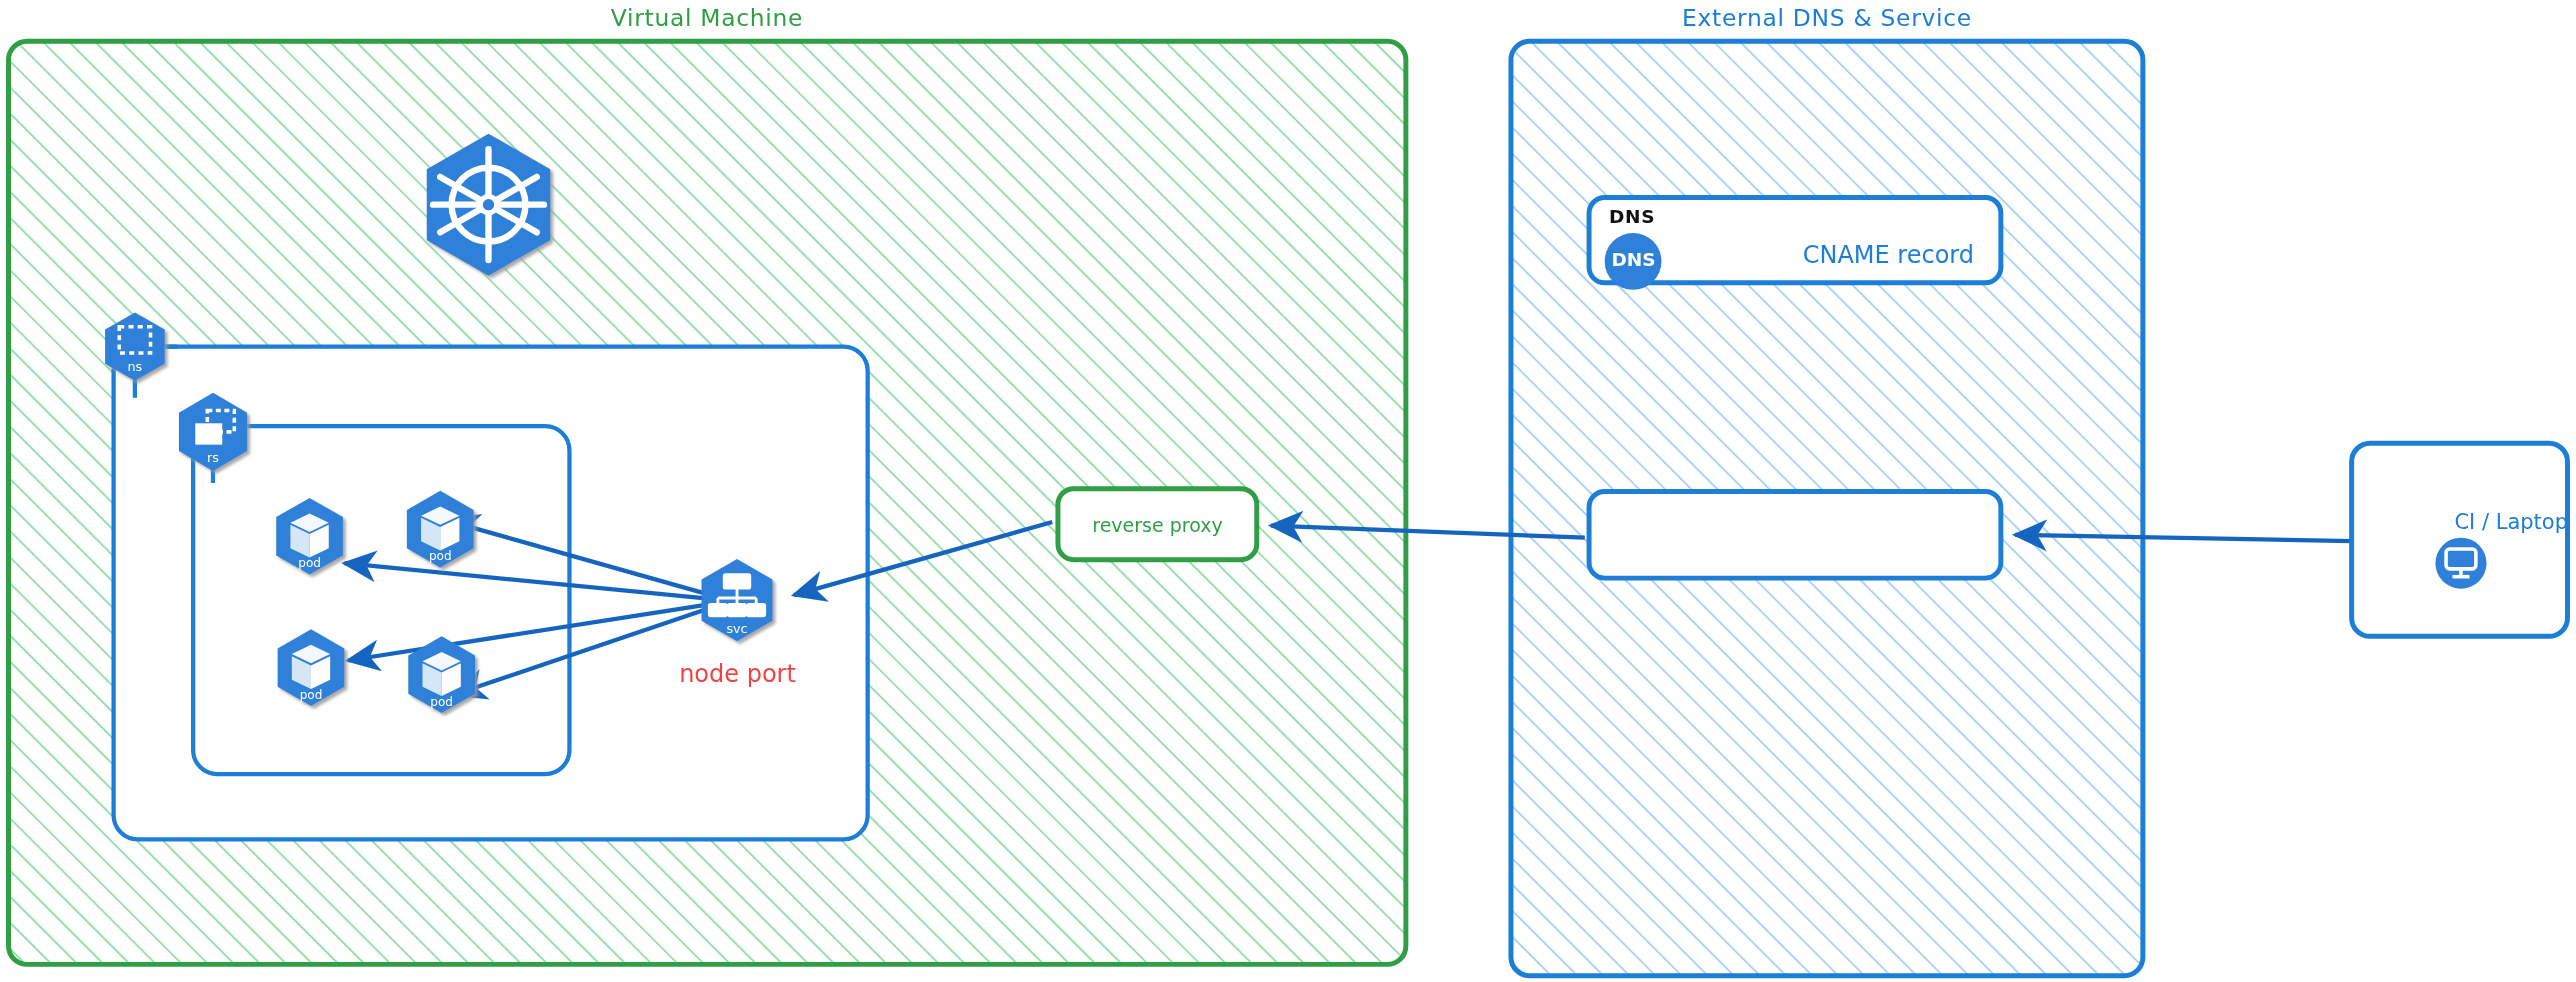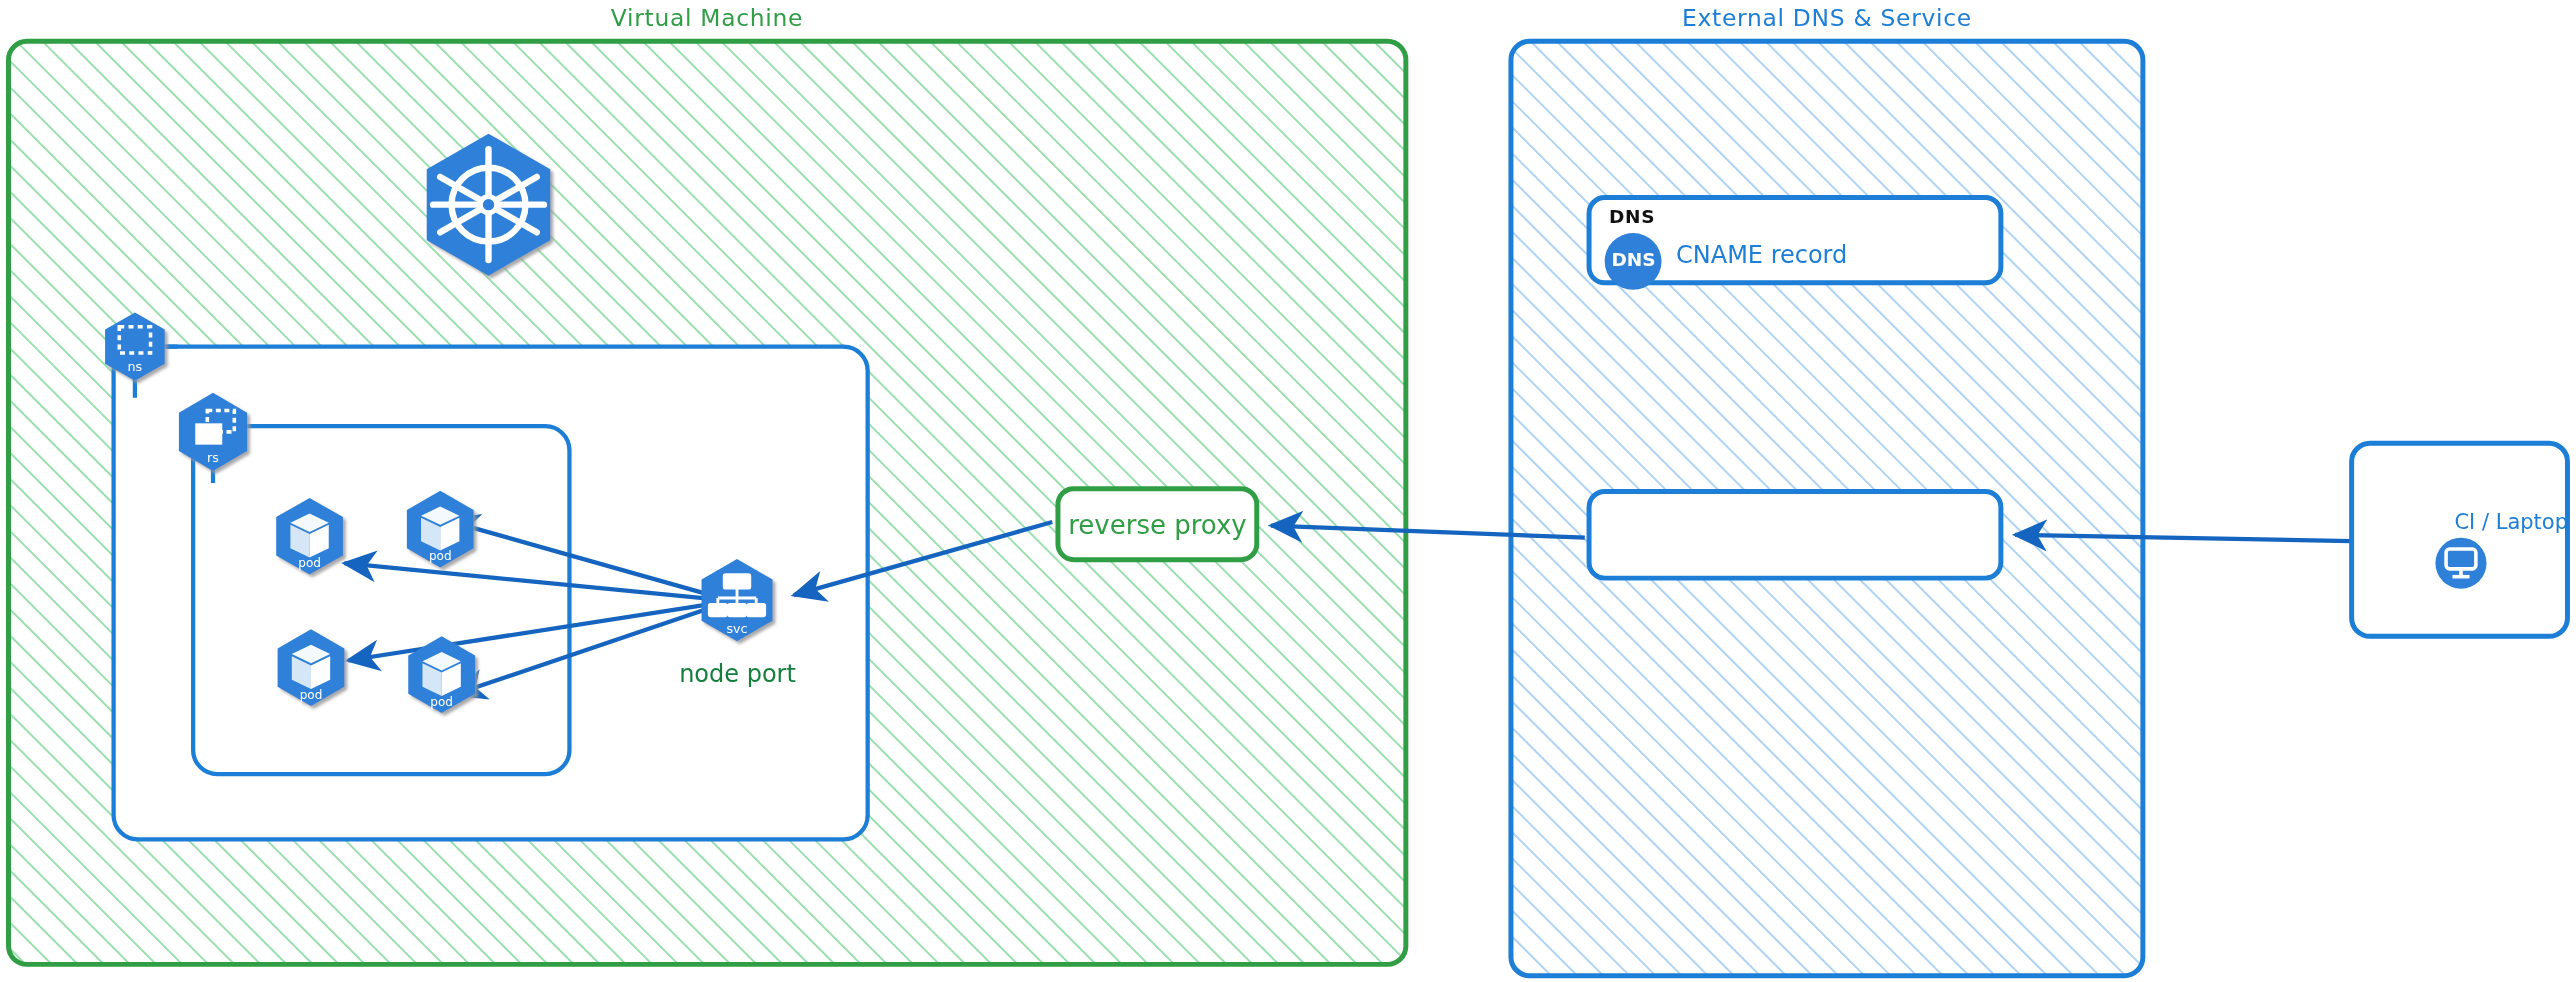--- a/index.html
+++ b/index.html
@@ -164,33 +164,33 @@
     </g>
   </svg>
 
   <div style="position:absolute;left:1511px;top:3.6px;width:632px;text-align:center;
               color:#1c7ed6;font-size:23.4px;letter-spacing:0.7px;">External DNS &amp; Service</div>
 
   <div style="position:absolute;left:8.5px;top:3.6px;width:1397px;text-align:center;
               color:#2f9e44;font-size:23.4px;letter-spacing:0.7px;">Virtual Machine</div>
 
   <div style="position:absolute;left:631px;top:660px;width:213px;text-align:center;
-              color:#15803d;font-size:24px;">node port</div>
+              color:#ef4444;font-size:24px;">node port</div>
 
   <div style="position:absolute;left:1058px;top:489px;width:199px;height:71px;
               display:flex;align-items:center;justify-content:center;
-              color:#2f9e44;font-size:26px;">reverse proxy</div>
+              color:#2f9e44;font-size:19px;">reverse proxy</div>
 
   <div style="position:absolute;left:1609px;top:206px;color:#111111;
               font-size:18.5px;font-weight:bold;letter-spacing:0.7px;">DNS</div>
 
   <div style="position:absolute;left:1605px;top:249px;width:57px;text-align:center;
               color:#ffffff;font-size:18.5px;font-weight:bold;">DNS</div>
 
-  <div style="position:absolute;left:1676px;top:241px;width:298px;text-align:left;
+  <div style="position:absolute;left:1676px;top:241px;width:298px;text-align:right;
               color:#1c7ed6;font-size:24px;">CNAME record</div>
 
 
   <div style="position:absolute;left:2352px;top:510px;width:216px;text-align:right;
               color:#1c7ed6;font-size:21px;">CI / Laptop</div>
 
 </div>
 
 
 </body></html>

